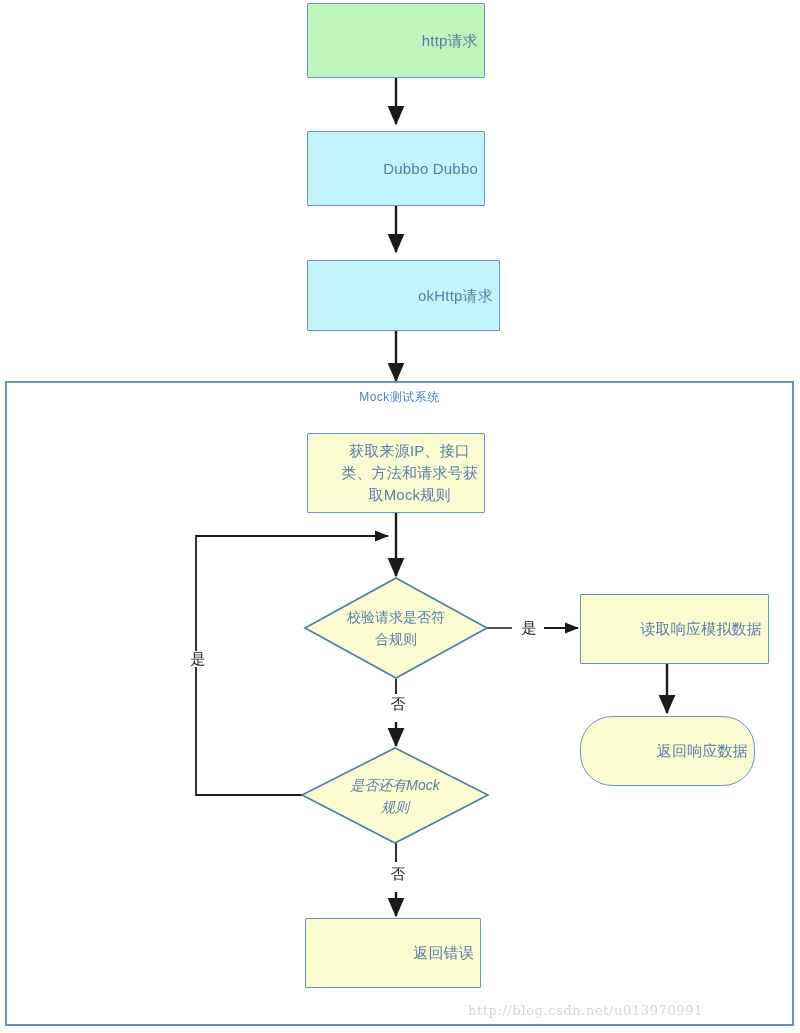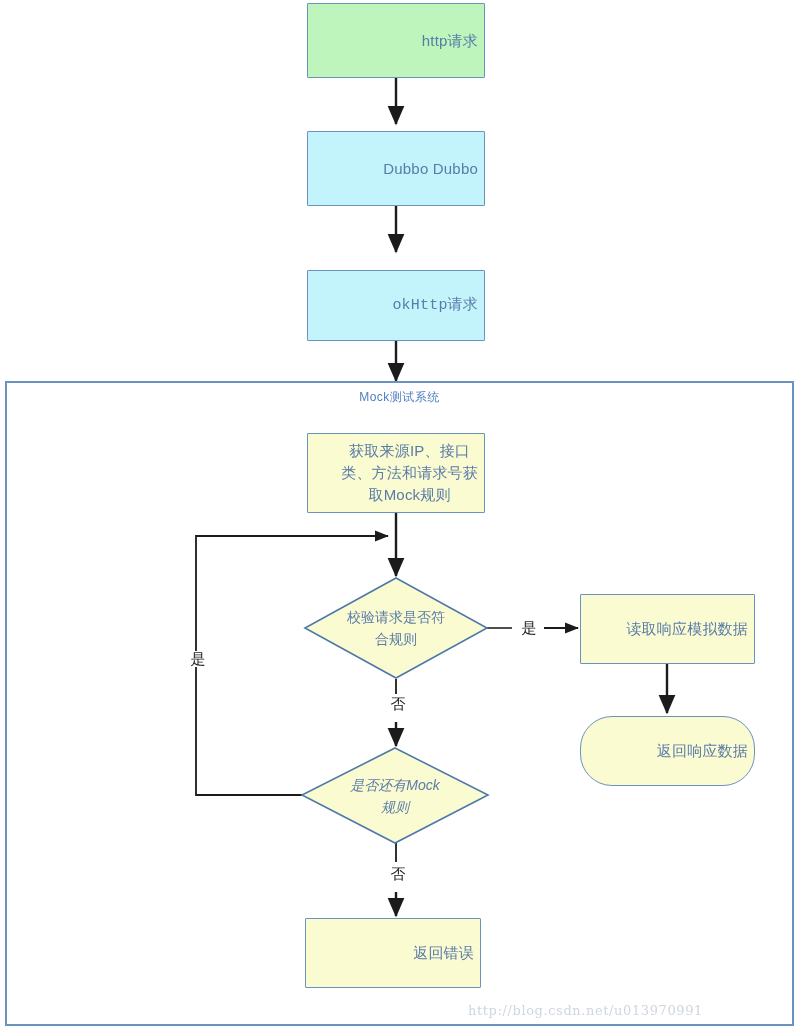--- a/index.html
+++ b/index.html
@@ -146,31 +146,31 @@
   <div class="group-title" style="left:5px; top:389px; width:789px;">Mock测试系统</div>
 
   <div class="node process fill-green" style="left:307px; top:3px; width:178px; height:75px;">
     <span class="label">http请求</span>
   </div>
 
   <div class="node process fill-cyan" style="left:307px; top:131px; width:178px; height:75px;">
     <span class="label">Dubbo Dubbo</span>
   </div>
 
-  <div class="node process fill-cyan" style="left:307px; top:270px; width:178px; height:71px;font-family:Liberation Mono, monospace;">
+  <div class="node process fill-cyan" style="left:307px; top:260px; width:193px; height:71px;">
     <span class="label">okHttp请求</span>
   </div>
 
   <div class="node process fill-yellow" style="left:307px; top:433px; width:178px; height:80px;">
     <span class="label">获取来源IP、接口
 类、方法和请求号获
 取Mock规则</span>
   </div>
 
-  <div class="node process fill-yellow" style="left:580px; top:594px; width:175px; height:70px;">
+  <div class="node process fill-yellow" style="left:580px; top:594px; width:189px; height:70px;">
     <span class="label">读取响应模拟数据</span>
   </div>
 
   <div class="node process fill-yellow" style="left:580px; top:716px; width:175px; height:70px;border-radius:32px;">
     <span class="label">返回响应数据</span>
   </div>
 
   <div class="node process fill-yellow" style="left:305px; top:918px; width:176px; height:70px;">
     <span class="label">返回错误</span>
   </div>

